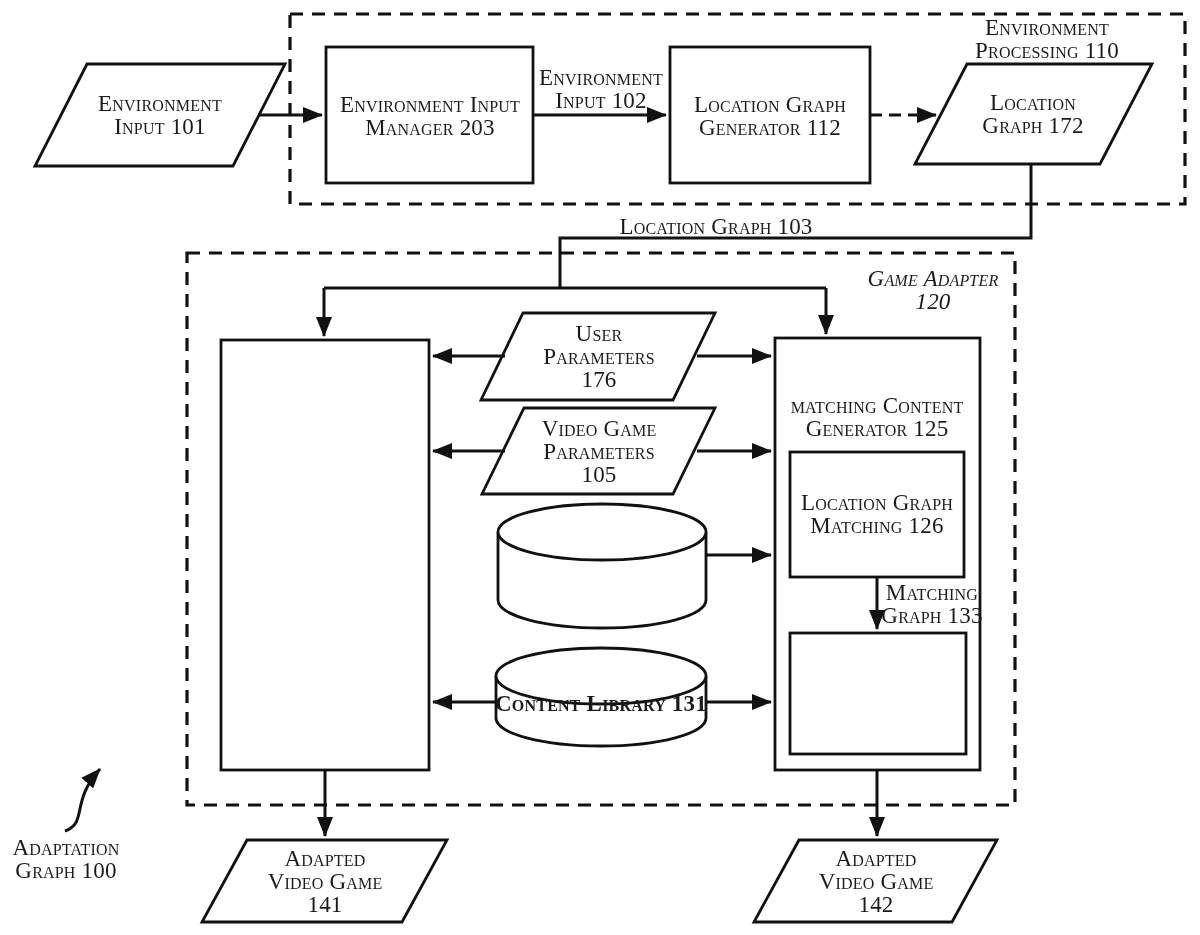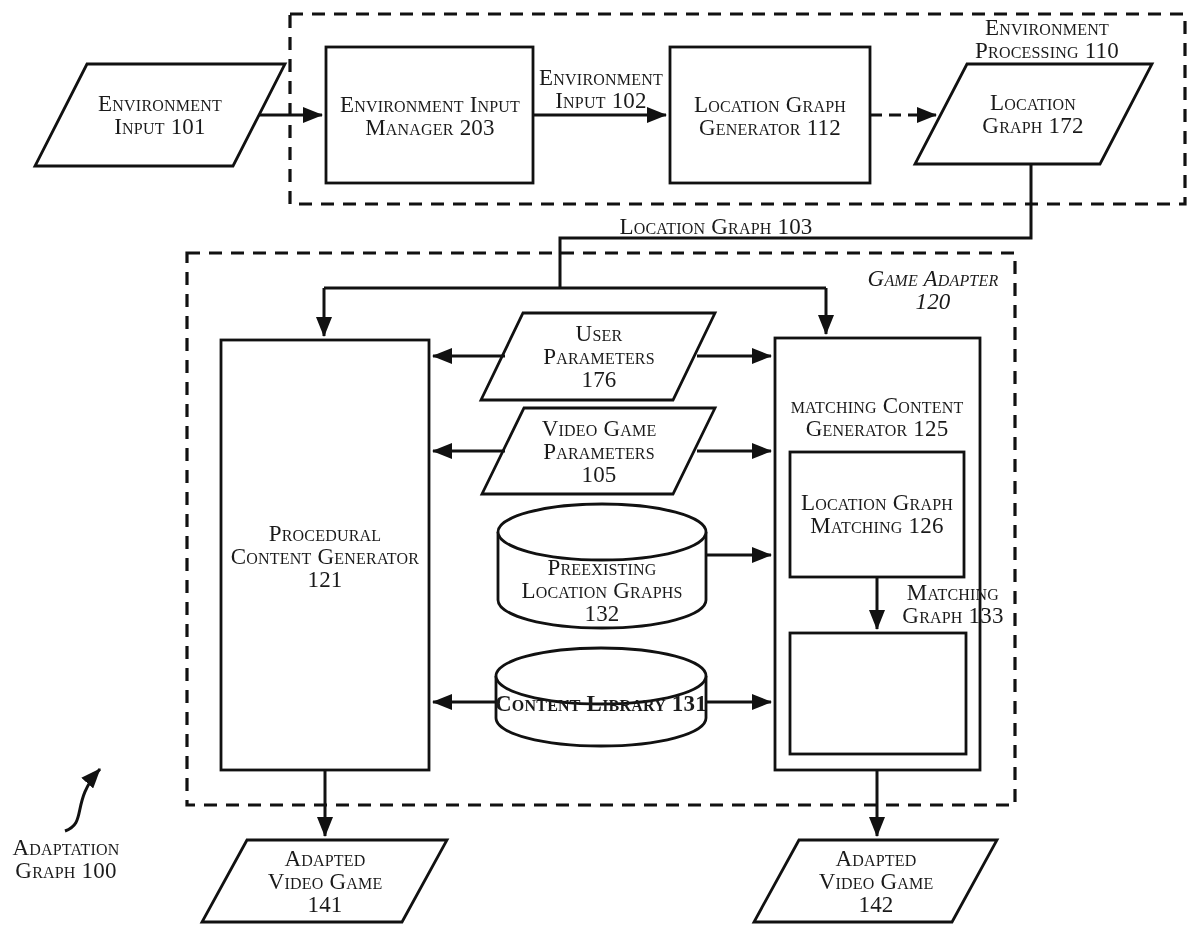--- a/index.html
+++ b/index.html
@@ -91,38 +91,32 @@
 Manager 203</div>
   <div class="label" style="left:601px; top:89px;">Environment
 Input 102</div>
   <div class="label" style="left:770px; top:116px;">Location Graph
 Generator 112</div>
   <div class="label" style="left:1033px; top:114px;">Location
 Graph 172</div>
   <div class="label" style="left:716px; top:226px;">Location Graph 103</div>
   <div class="label" style="left:933px; top:290px;font-style:italic;">Game Adapter
 120</div>
-  <div class="label" style="left:325px; top:556px;">Procedural
-Content Generator
-121</div>
   <div class="label" style="left:599px; top:356px;">User
 Parameters
 176</div>
   <div class="label" style="left:599px; top:451px;">Video Game
 Parameters
 105</div>
-  <div class="label" style="left:602px; top:590px;">Preexisting
-Location Graphs
-132</div>
   <div class="label" style="left:601px; top:703px;font-weight:bold;">Content Library 131</div>
   <div class="label" style="left:877px; top:380px;margin-top:37px;">matching Content
 Generator 125</div>
   <div class="label" style="left:877px; top:514px;">Location Graph
 Matching 126</div>
-  <div class="label" style="left:932px; top:604px;margin-left:21px;">Matching
+  <div class="label" style="left:932px; top:604px;">Matching
 Graph 133</div>
   <div class="label" style="left:325px; top:881px;">Adapted
 Video Game
 141</div>
   <div class="label" style="left:876px; top:881px;">Adapted
 Video Game
 142</div>
   <div class="label" style="left:66px; top:859px;">Adaptation
 Graph 100</div>
 

